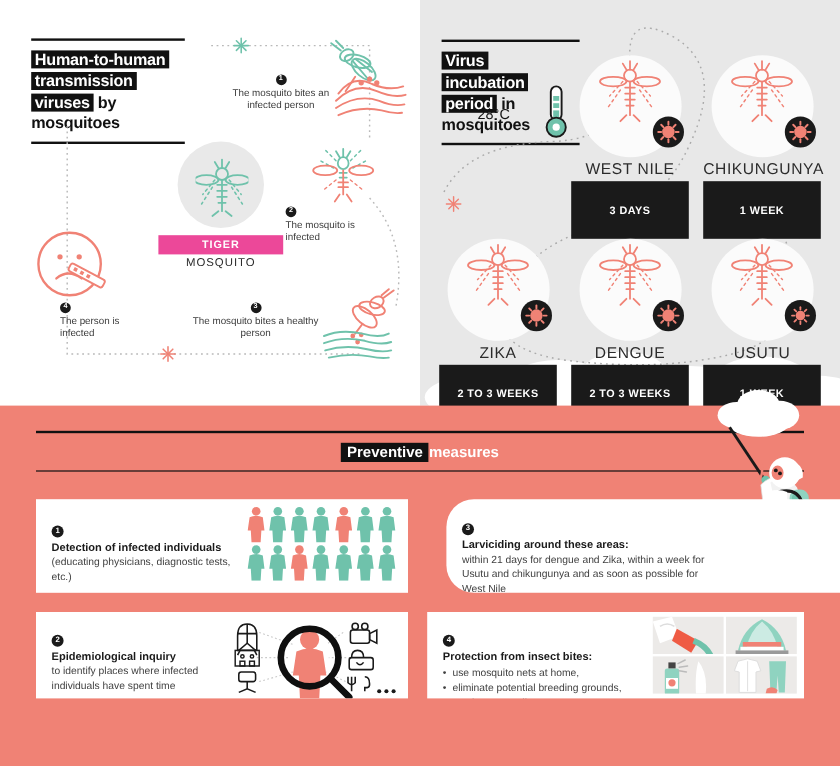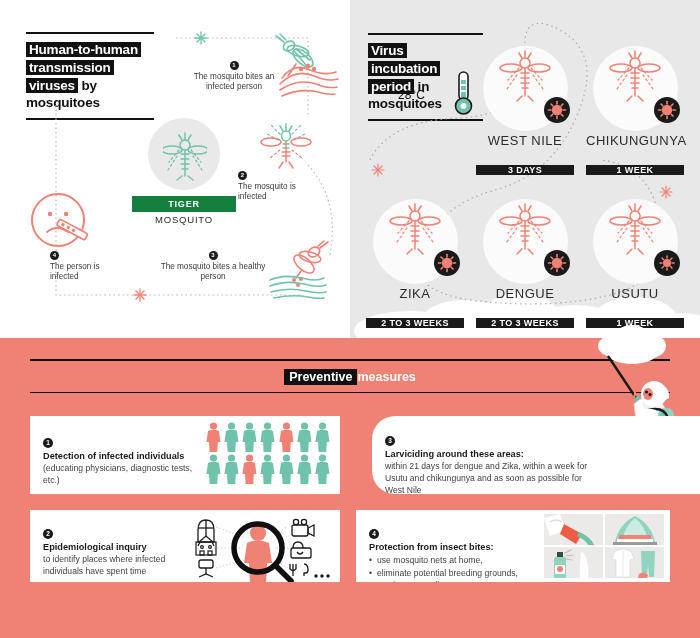--- a/index.html
+++ b/index.html
@@ -33,32 +33,32 @@
   
   .flow-text { position:absolute; font-size:8.2px; line-height:1.32; color:#3b3b3b; text-align:center; }
   .badge-num {
     display:inline-flex; align-items:center; justify-content:center;
     width:9px; height:9px; border-radius:50%; background:#1a1a1a; color:#fff;
     font-size:6px; font-weight:bold; line-height:1; margin-bottom:2px;
   }
 
   .tiger-circle { position:absolute; left:148px; top:118px; width:72px; height:72px; border-radius:50%; background:#e9e9e9; }
   .tiger-tag { position:absolute; left:132px; top:196px; width:104px; text-align:center; }
-  .tiger-tag .t1 { background:#15803d; color:#fff; font-size:9px; font-weight:bold; letter-spacing:.8px; padding:3px 0; }
+  .tiger-tag .t1 { background:#ec4899; color:#fff; font-size:9px; font-weight:bold; letter-spacing:.8px; padding:3px 0; }
   .tiger-tag .t2 { color:#2b2b2b; font-size:9.5px; letter-spacing:.8px; margin-top:2px; }
 
   
   .virus-card { position:absolute; width:98px; text-align:center; }
   .virus-circle { position:relative; width:85px; height:85px; border-radius:50%; background:#fbfbfb; margin:0 auto; }
   .virus-dot {
     position:absolute; right:-2px; bottom:8px; width:26px; height:26px; border-radius:50%;
     background:#1a1a1a; display:flex; align-items:center; justify-content:center;
   }
   .virus-name { font-size:13px; color:#2b2b2b; letter-spacing:.5px; margin-top:2px; white-space:nowrap; }
-  .virus-period { background:#1a1a1a; color:#fff; font-size:9px; font-weight:bold; letter-spacing:.4px; padding:0 0; margin-top:17px; }
+  .virus-period { background:#1a1a1a; color:#fff; font-size:9px; font-weight:bold; letter-spacing:.4px; padding:19px 0; margin-top:3px; }
 
   
   .bottom-section { position:absolute; left:0; top:338px; width:700px; height:300px; background:#f08275; }
 
   .prev-head { position:absolute; left:30px; top:21px; width:640px; }
   .prev-head .rule { height:1.5px; background:#111; }
   .prev-head .label { text-align:center; margin:9px 0 8px; font-size:12.5px; font-weight:bold; }
   .prev-head .label .k { background:#111; color:#fff; padding:1px 5px; }
   .prev-head .label .w { color:#fff; }
 

